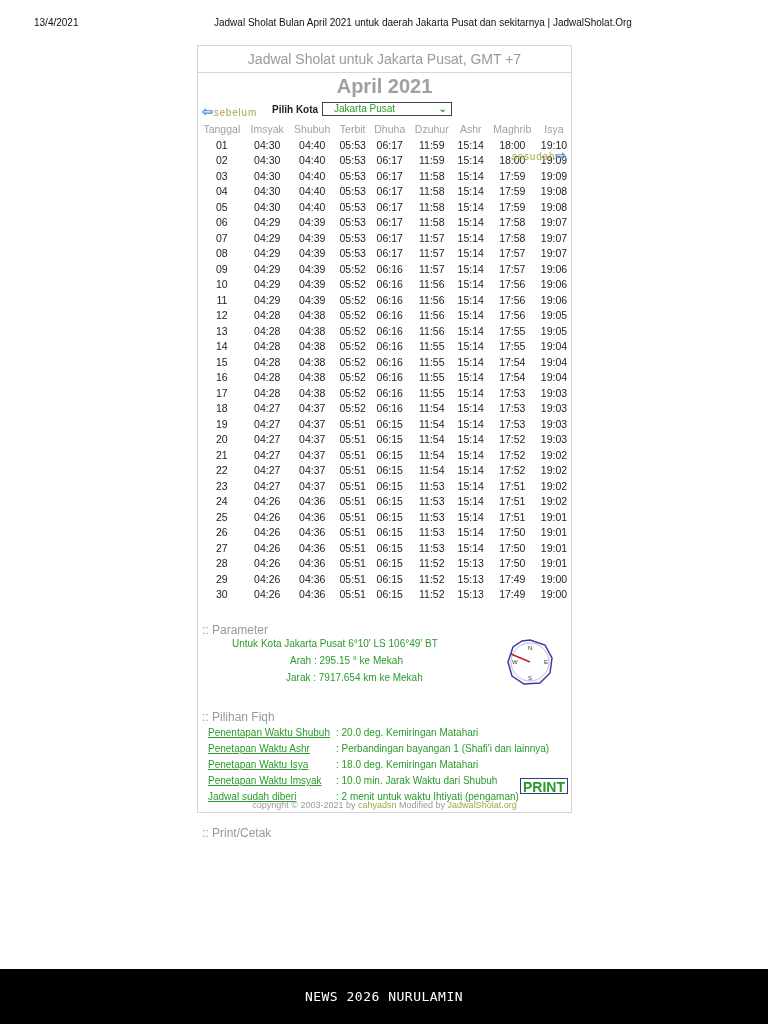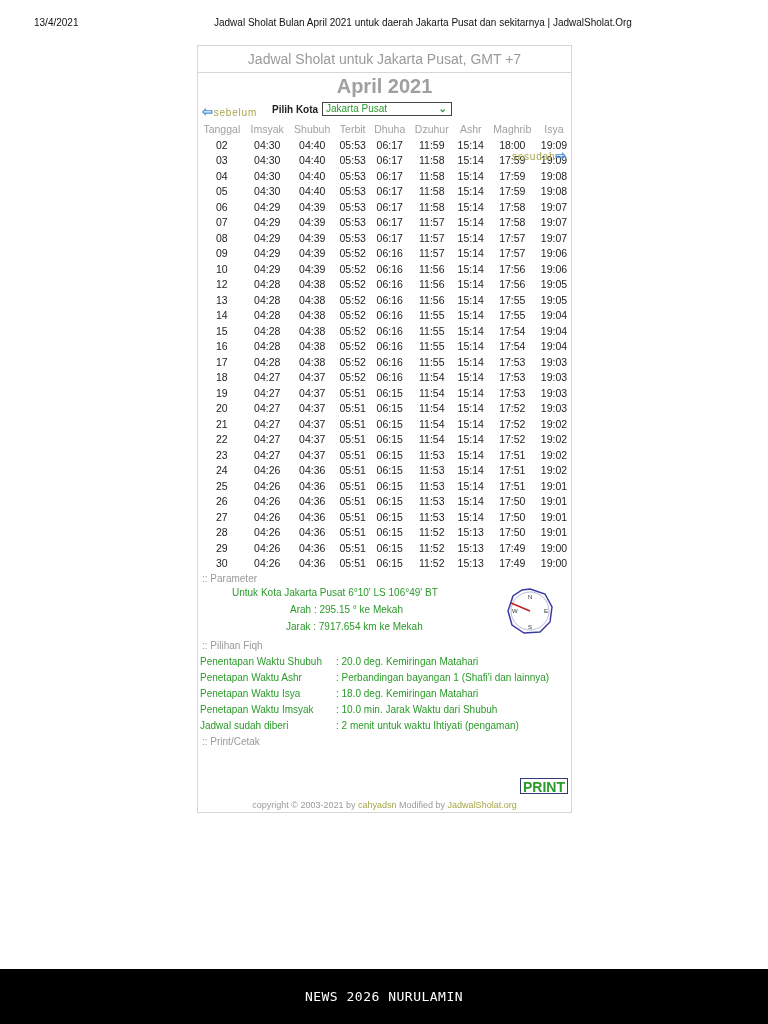--- a/index.html
+++ b/index.html
@@ -28,33 +28,33 @@
   .nav-row {
     position: relative; height: 20px; margin-top: 2px; font-size: 10px;
   }
   .nav-prev { position: absolute; left: 4px; top: 3px; color: #a6a64a; letter-spacing: 0.8px; cursor: pointer; }
   .nav-next { position: absolute; right: 4px; top: 3px; color: #a6a64a; letter-spacing: 0.8px; cursor: pointer; margin-top: 44px; }
   .arrow { color: #4a8fd6; font-size: 13px; font-weight: bold; }
   .city-label { position: absolute; left: 74px; top: 3px; font-weight: bold; color: #222; font-size: 10px; }
   .city-select {
     position: absolute; left: 124px; top: 1px; width: 130px; height: 14px;
     border: 1px solid #444; box-sizing: border-box; font-size: 10px; color: #2a9a2a;
-    line-height: 12px; padding-left: 3px; background: #fff;
+    line-height: 12px; padding-left: 11px; background: #fff;
   }
   .city-select .chev { position: absolute; right: 4px; top: 0px; color: #2a9a2a; font-weight: bold; font-size: 10px; }
   table.sched { border-collapse: collapse; width: 100%; font-size: 10.5px; }
   table.sched th { color: #a0a0a0; font-weight: normal; height: 16px; padding: 0; }
   table.sched td { text-align: center; height: 15.5px; padding: 0; color: #222; }
-  .section-label { color: #999; font-size: 10px; padding-left: 4px; height: 16px; line-height: 16px; }
+  .section-label { color: #999; font-size: 12px; padding-left: 4px; height: 16px; line-height: 16px; margin-top: 20px; }
   .green { color: #2a9a2a; font-size: 10px; }
   .param-block { position: relative; height: 51px; }
   .param-line { position: absolute; margin-left: 32px; }
   .compass { position: absolute; left: 308px; top: 0px; width: 48px; height: 48px; }
   .fiqh-row { height: 16px; line-height: 16px; position: relative; font-size: 10px; color: #2a9a2a; }
-  .fiqh-row .k { position: absolute; left: 2px; }
+  .fiqh-row .k { position: absolute; left: 10px; text-decoration: underline; }
   .fiqh-row .v { position: absolute; left: 138px; }
   .print-btn {
     position: absolute; right: 3px; top: 732px; width: 48px; height: 16px;
     border: 1px solid #333a7a; color: #2a9a2a; font-weight: bold; font-size: 14px;
     text-align: center; line-height: 16px; box-sizing: border-box; cursor: pointer;
   }
   .copyright {
     position: absolute; left: 0; width: 100%; top: 754px; text-align: center;
     font-size: 9px; color: #9a9a9a;
   }
@@ -100,20 +100,31 @@
           <th>Terbit</th>
           <th>Dhuha</th>
           <th>Dzuhur</th>
           <th>Ashr</th>
           <th>Maghrib</th>
           <th>Isya</th>
         </tr>
     </thead>
     <tbody id="sched-body">
         <tr>
+          <td>01</td>
+          <td>04:30</td>
+          <td>04:40</td>
+          <td>05:53</td>
+          <td>06:17</td>
+          <td>11:59</td>
+          <td>15:14</td>
+          <td>18:00</td>
+          <td>19:10</td>
+        </tr>
+        <tr>
           <td>02</td>
           <td>04:30</td>
           <td>04:40</td>
           <td>05:53</td>
           <td>06:17</td>
           <td>11:59</td>
           <td>15:14</td>
           <td>18:00</td>
           <td>19:09</td>
         </tr>
@@ -189,20 +200,31 @@
           <td>04:39</td>
           <td>05:52</td>
           <td>06:16</td>
           <td>11:57</td>
           <td>15:14</td>
           <td>17:57</td>
           <td>19:06</td>
         </tr>
         <tr>
           <td>10</td>
+          <td>04:29</td>
+          <td>04:39</td>
+          <td>05:52</td>
+          <td>06:16</td>
+          <td>11:56</td>
+          <td>15:14</td>
+          <td>17:56</td>
+          <td>19:06</td>
+        </tr>
+        <tr>
+          <td>11</td>
           <td>04:29</td>
           <td>04:39</td>
           <td>05:52</td>
           <td>06:16</td>
           <td>11:56</td>
           <td>15:14</td>
           <td>17:56</td>
           <td>19:06</td>
         </tr>
         <tr>

